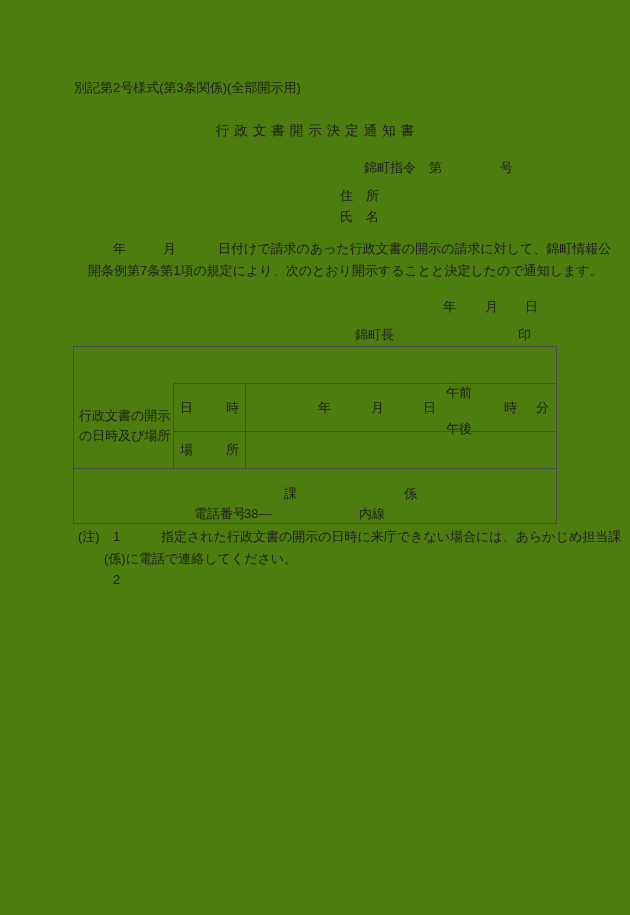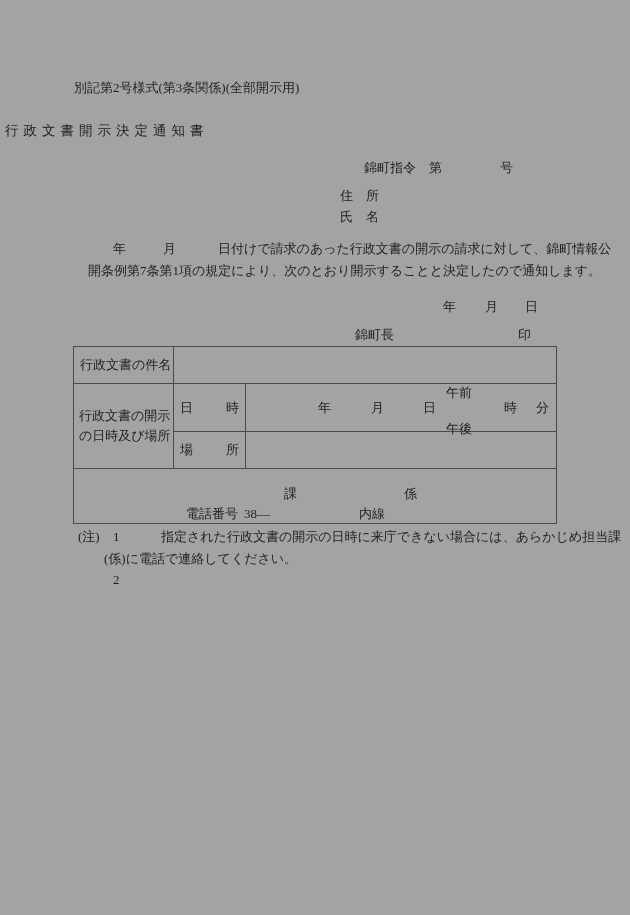--- a/index.html
+++ b/index.html
@@ -1,29 +1,29 @@
 <!DOCTYPE html>
 <html><head>
 <meta charset="utf-8">
 <style>
   * { margin:0; padding:0; box-sizing:border-box; }
   html,body { background:#ffffff; }
   .page {
     position:relative;
     width:630px; height:915px;
-    background:#a3a3a3;
-    font-family:Liberation Serif, serif;
+    background:#4d7c0f;
+    font-family:Liberation Sans, sans-serif;
     color:#1f1f1f;
     font-size:13px;
     overflow:hidden;
   }
   .abs { position:absolute; line-height:1.15; white-space:nowrap; }
   .title {
     left:0; right:0; top:123px;
-    text-align:left;
+    text-align:center;
     font-size:13.5px;
     letter-spacing:5px;
     padding-left:5px;
   }
   
   .doc-table {
     position:absolute; left:73px; top:346px;
     width:484px; height:178px;
     border:1px solid #4a4a4a;
     display:grid;
@@ -69,23 +69,20 @@
 
   <div class="abs" style="left:443px; top:300px;">年</div>
   <div class="abs" style="left:485px; top:300px;">月</div>
   <div class="abs" style="left:525px; top:300px;">日</div>
 
   <div class="abs" style="left:355px; top:328px;">錦町長</div>
   <div class="abs" style="left:518px; top:328px;">印</div>
 
   <div class="doc-table">
 
-    <div class="cell br bb c-subject-label">
-      <span>行政文書の件名</span>
-    </div>
     <div class="cell bb c-subject-value"></div>
 
     <div class="cell br bb c-disc-label">
       <span>行政文書の開示</span>
       <span>の日時及び場所</span>
     </div>
 
     <div class="cell br bb c-dt-label">
       <span>日</span>
       <span>時</span>
@@ -104,21 +101,21 @@
 
     <div class="cell br bb c-place-label">
       <span>場</span>
       <span>所</span>
     </div>
     <div class="cell bb c-place-value"></div>
 
     <div class="cell c-section-value">
       <span class="in" style="left:110px; top:18px;">課</span>
       <span class="in" style="left:230px; top:18px;">係</span>
-      <span class="in" style="left:12px;  top:38px;">電話番号</span>
+      <span class="in" style="left:20px;  top:38px;">電話番号</span>
       <span class="in" style="left:70px; top:38px;">38—</span>
       <span class="in" style="left:185px; top:38px;">内線</span>
     </div>
 
   </div>
 
   <div class="abs" style="left:78px; top:530px;">(注)</div>
   <div class="abs" style="left:113px; top:530px;">1</div>
   <div class="abs" style="left:133px; top:530px;margin-left:28px;">指定された行政文書の開示の日時に来庁できない場合には、あらかじめ担当課</div>
   <div class="abs" style="left:104px; top:552px;">(係)に電話で連絡してください。</div>

